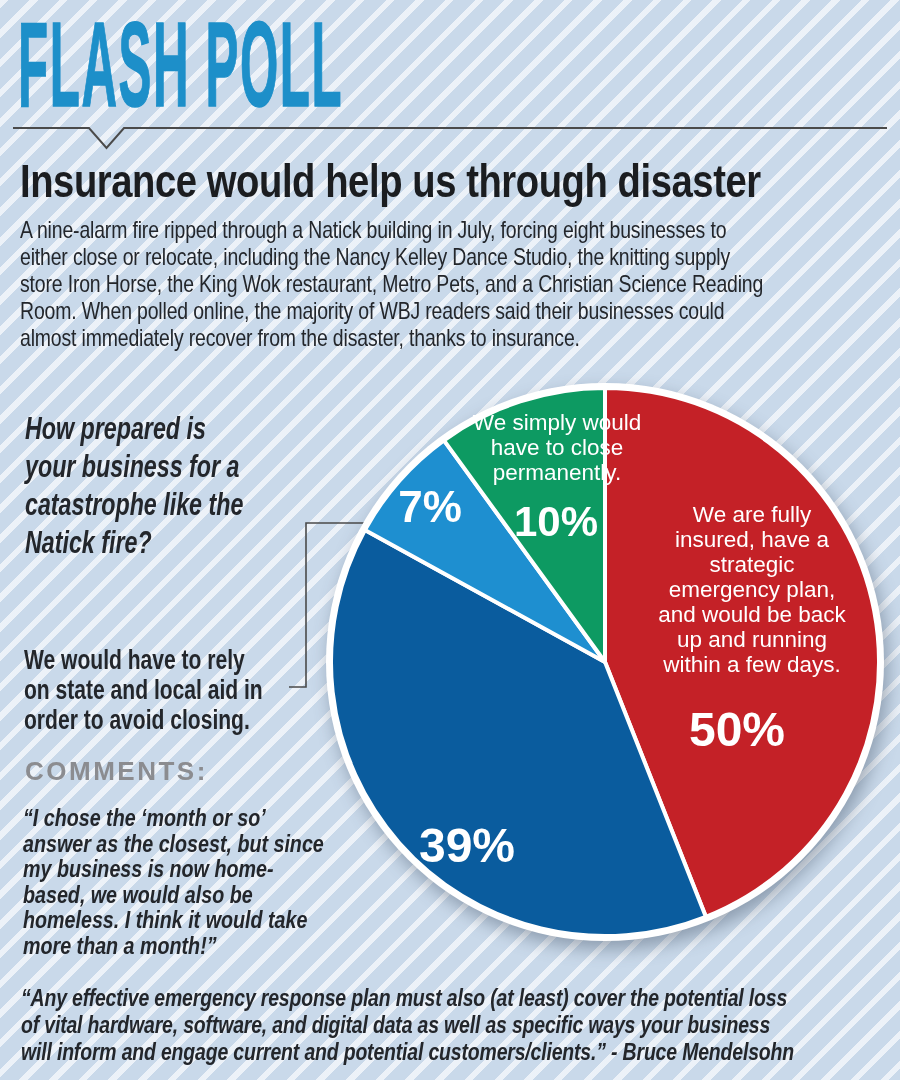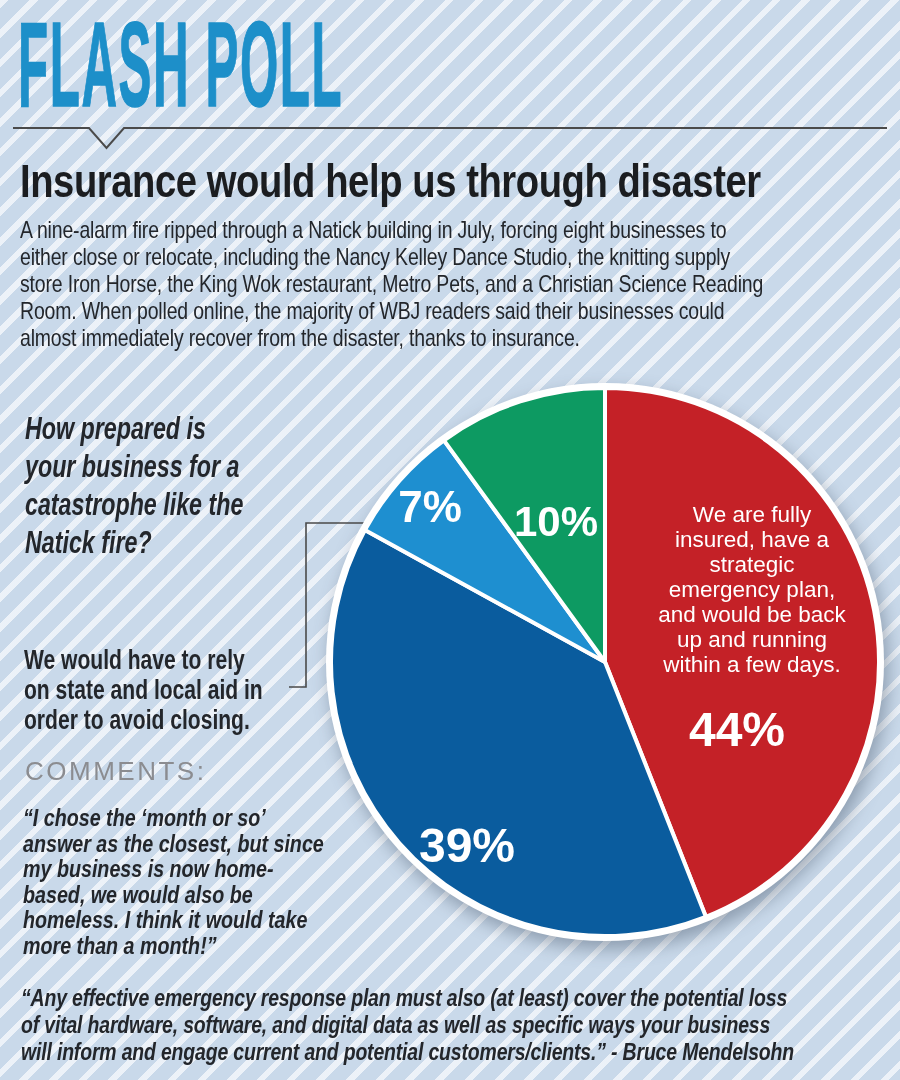--- a/index.html
+++ b/index.html
@@ -30,21 +30,21 @@
   }
   .question{
     left:25px;top:410px;width:520px;font-size:31px;font-weight:bold;font-style:italic;
     line-height:38px;color:#23262b;transform:scaleX(0.75);white-space:pre-line;
   }
   .aid{
     left:24px;top:645px;width:420px;font-size:27px;font-weight:bold;
     line-height:30px;color:#23262b;transform:scaleX(0.78);white-space:pre-line;
   }
   .comments-h{
-    left:25px;top:756px;font-size:26px;font-weight:normal;letter-spacing:2.5px;
+    left:25px;top:756px;font-size:26px;font-weight:bold;letter-spacing:2.5px;
     color:#8b8c90;
   }
   .comment{
     left:23px;top:805px;width:460px;font-size:24px;font-weight:bold;font-style:italic;
     line-height:25.5px;color:#23262b;transform:scaleX(0.82);white-space:pre-line;
   }
   .footerq{
     left:21px;top:984px;width:1070px;font-size:24px;font-weight:bold;font-style:italic;
     line-height:27px;letter-spacing:-0.2px;color:#23262b;transform:scaleX(0.81);
     white-space:pre-line;
@@ -106,27 +106,30 @@
 
 <div class="abs pie">
   <svg id="pieSvg" width="560" height="560" viewBox="0 0 560 560">
     <circle cx="280" cy="280" r="279" fill="#ffffff"></circle>
   <path d="M280,280 L280.00,6.00 A274,274 0 0 1 380.87,534.76 Z" fill="#c42127" stroke="#ffffff" stroke-width="4" stroke-linejoin="round"></path>
       <path d="M280,280 L380.87,534.76 A274,274 0 0 1 39.89,148.00 Z" fill="#0a5c9e" stroke="#ffffff" stroke-width="4" stroke-linejoin="round"></path>
       <path d="M280,280 L39.89,148.00 A274,274 0 0 1 118.95,58.33 Z" fill="#1e8fd0" stroke="#ffffff" stroke-width="4" stroke-linejoin="round"></path>
       <path d="M280,280 L118.95,58.33 A274,274 0 0 1 280.00,6.00 Z" fill="#0d9a62" stroke="#ffffff" stroke-width="4" stroke-linejoin="round"></path>
     </svg>
 
+  <div class="plab" style="left:232px;top:28px;width:250px">We simply would
+have to close
+permanently.</div>
   <div class="ppct" style="left:231px;top:140px;font-size:42px">10%</div>
 
   <div class="ppct" style="left:105px;top:125px;font-size:44px">7%</div>
 
   <div class="plab" style="left:427px;top:120px;width:270px">We are fully
 insured, have a
 strategic
 emergency plan,
 and would be back
 up and running
 within a few days.</div>
-  <div class="ppct" style="left:412px;top:348px;font-size:48px">44%</div>
+  <div class="ppct" style="left:412px;top:348px;font-size:48px">50%</div>
 
   <div class="ppct" style="left:142px;top:464px;font-size:48px">39%</div>
 </div>
 
 </body></html>

